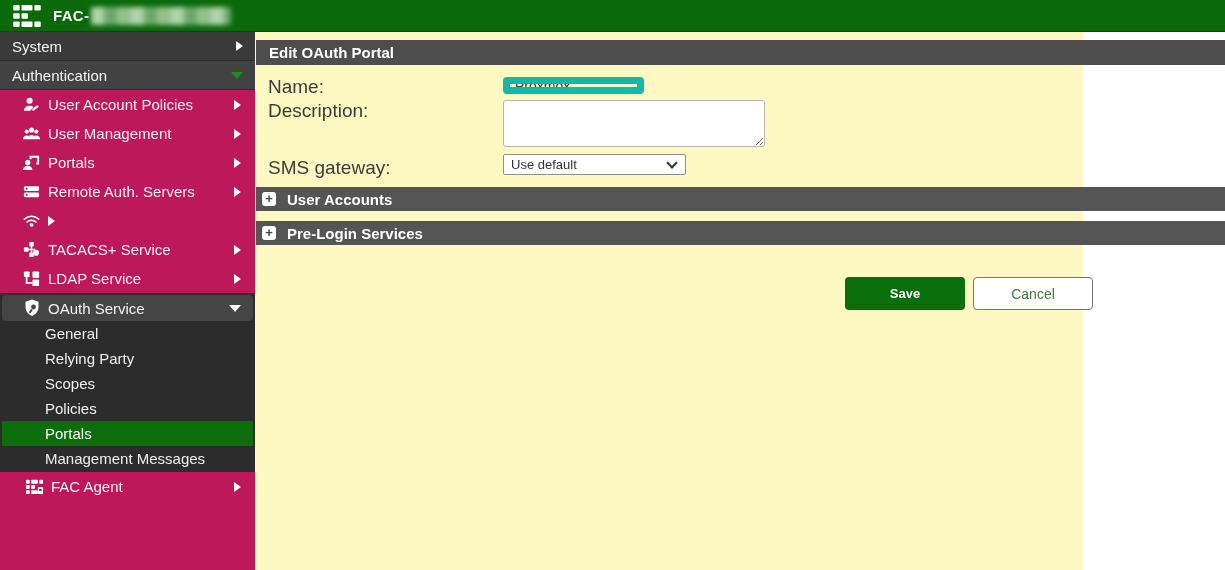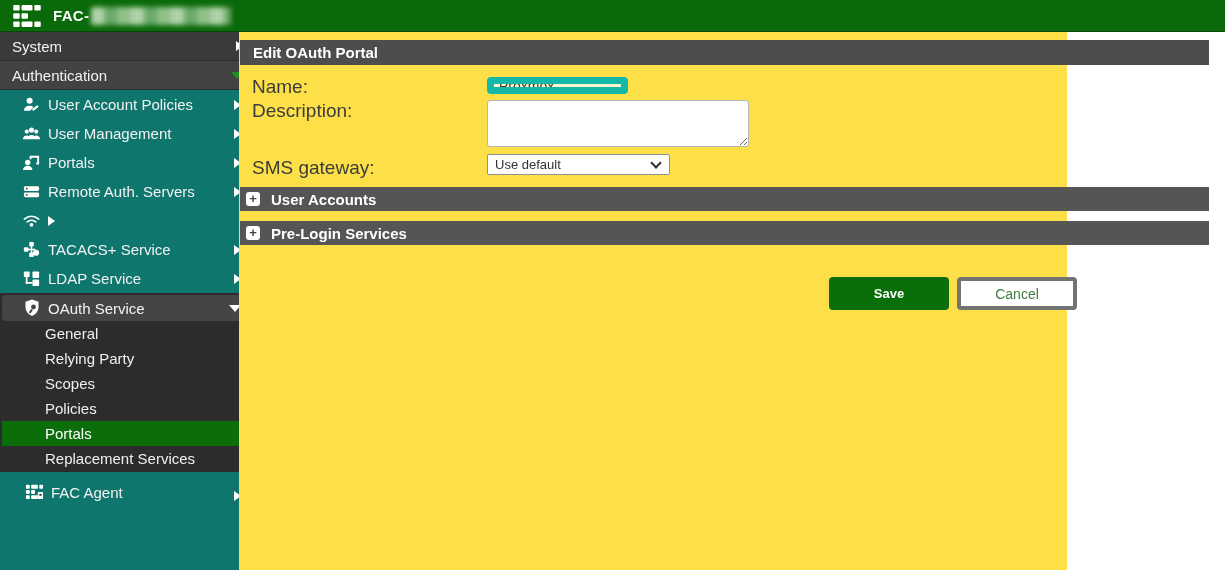--- a/index.html
+++ b/index.html
@@ -14,21 +14,21 @@
   .logo { width:28px; height:22px; margin-right:12px; display:block; }
   .brand { color:#fff; font-weight:bold; font-size:15px; letter-spacing:.3px; }
   .blur-host { width:140px; height:18px; margin-left:2px; border-radius:2px;
     background:repeating-linear-gradient(90deg,
       rgba(205,228,198,.85) 0 13px, rgba(142,190,140,.75) 13px 26px,
       rgba(180,214,172,.8) 26px 40px);
     filter:blur(2.5px); }
 
   
   .sidebar { position:absolute; left:0; top:32px; width:255px; height:538px;
-    background:#0f766e; color:#f2f2f2; font-size:15px; }
+    background:#be185d; color:#f2f2f2; font-size:15px; }
   .nav-top { height:29px; display:flex; align-items:center; padding:0 12px;
     border-bottom:1px solid #2d2d2d; background:#3a3a3a; cursor:pointer; }
   .nav-top.lighter { background:#424242; border-radius:0 3px 0 0; }
   .nav-top .lbl { flex:1; }
   .nav-item { height:29px; display:flex; align-items:center; padding-left:22px;
     padding-right:14px; cursor:pointer; }
   .nav-item .ic { width:19px; height:19px; margin-right:7px; flex:0 0 19px; }
   .nav-item .lbl { flex:1; }
   .arr-right { width:0; height:0; border-left:7px solid #fff;
     border-top:5px solid transparent; border-bottom:5px solid transparent; }
@@ -39,21 +39,21 @@
 
   .oauth-panel { background:#2c2c2c; padding:2px 2px 1px 2px; }
   .oauth-head { height:26px; display:flex; align-items:center; padding-left:20px;
     padding-right:12px; background:#454545; border-radius:4px; cursor:pointer; }
   .oauth-head .ic { width:20px; height:20px; margin-right:6px; }
   .oauth-head .lbl { flex:1; }
   .sub-item { height:25px; line-height:25px; padding-left:43px; cursor:pointer; color:#efefef; }
   .sub-item.selected { background:#0b6e0b; color:#fff; }
 
   
-  .content { position:absolute; left:239px; top:32px; width:828px; height:538px; background:#fde047; }
+  .content { position:absolute; left:255px; top:32px; width:828px; height:538px; background:#fef9c3; }
   .page-head { position:absolute; left:1px; top:8px; width:969px; height:25px;
     background:#4d4d4d; color:#fff; font-size:15px; font-weight:bold;
     line-height:25px; padding-left:13px; }
   .flabel { position:absolute; left:13px; font-size:19px; color:#3c3c3c; }
   .name-input { position:absolute; left:248px; top:45px; width:141px; height:17px;
     background:#fcf5cc; border:7px solid #14b8a6; border-radius:4px;
     font-size:14px; color:#3c3c3c; padding:0 5px; outline:none;
     font-family:"Liberation Sans",sans-serif; }
   .desc-area { position:absolute; left:248px; top:68px; width:262px; height:47px;
     border:1px solid #b5b5b5; border-radius:3px; resize:both;
@@ -73,21 +73,21 @@
     padding-left:6px; cursor:pointer; font-size:15px; font-weight:bold; }
   .plus-box { width:14px; height:14px; background:#fff; border-radius:3px;
     color:#444; font-size:13px; font-weight:bold; line-height:13px;
     text-align:center; margin-right:11px; cursor:pointer; }
 
   .btn-save { position:absolute; left:590px; top:245px; width:120px; height:33px;
     background:#0a6e0a; color:#fff; border:none; border-radius:4px;
     font-size:13px; font-weight:bold; cursor:pointer;
     font-family:"Liberation Sans",sans-serif; }
   .btn-cancel { position:absolute; left:718px; top:245px; width:120px; height:33px;
-    background:#fff; color:#3f7a3f; border:4px solid #737373; border-radius:4px;
+    background:#fff; color:#3f7a3f; border:1px solid #737373; border-radius:4px;
     font-size:14px; cursor:pointer; font-family:"Liberation Sans",sans-serif; }
 </style>
 </head>
 <body>
 
 <div class="app">
 
   <div class="topbar">
     <svg class="logo" viewBox="0 0 30 24">
       <g fill="#ffffff">
@@ -210,24 +210,24 @@
           <rect x="8" y="11" width="2" height="4.5" rx="0.8" transform="rotate(35 9 13)" fill="#454545"></rect>
         </svg>
         <span class="lbl">OAuth Service</span>
         <span class="caret-down-white"></span>
       </div>
       <div class="sub-item">General</div>
       <div class="sub-item">Relying Party</div>
       <div class="sub-item">Scopes</div>
       <div class="sub-item">Policies</div>
       <div class="sub-item selected">Portals</div>
-      <div class="sub-item">Replacement Services</div>
-    </div>
-
-    <div class="nav-item" style="padding-left:25px;align-items:flex-end;">
+      <div class="sub-item">Management Messages</div>
+    </div>
+
+    <div class="nav-item" style="padding-left:25px;">
       <svg class="ic" viewBox="0 0 20 20">
           <g fill="#fff">
         <rect x="1" y="3" width="4" height="4" rx="0.8"></rect>
             <rect x="6.5" y="3" width="7" height="4" rx="0.8"></rect>
             <rect x="15" y="3" width="4" height="4" rx="0.8"></rect>
         <rect x="1" y="8.5" width="4" height="4" rx="0.8"></rect>
             <rect x="6.5" y="8.5" width="4" height="4" rx="0.8"></rect>
         <rect x="1" y="14" width="4" height="4" rx="0.8"></rect>
             <rect x="6.5" y="14" width="7" height="4" rx="0.8"></rect>
         <rect x="13.5" y="10.5" width="5.5" height="7.5" rx="1"></rect>

